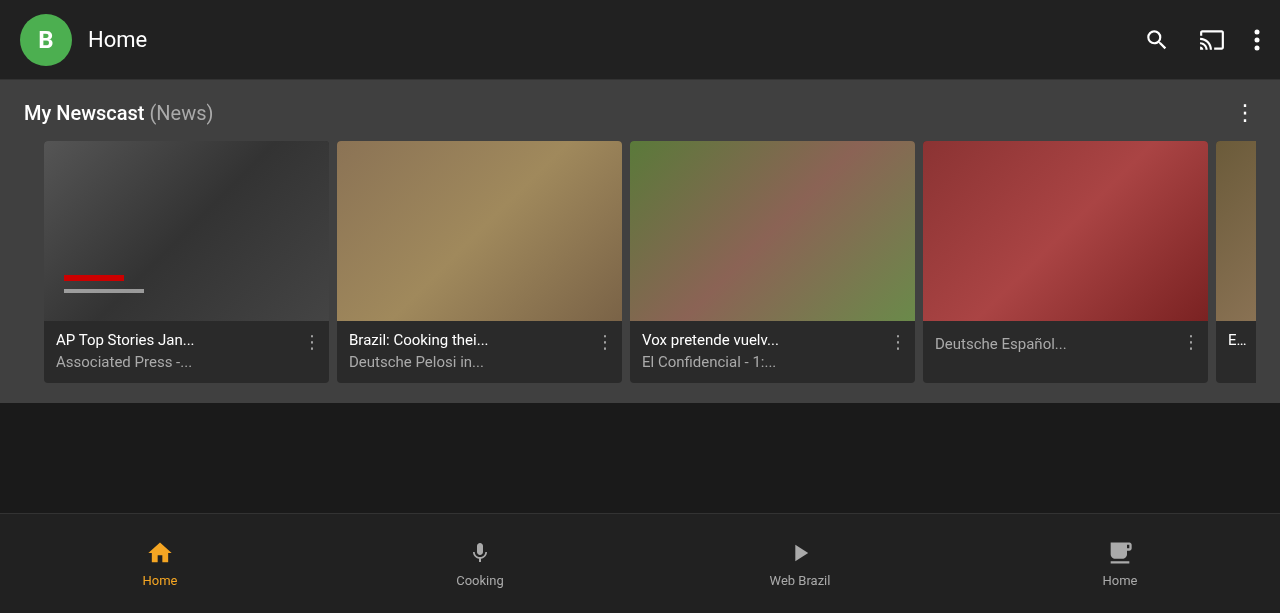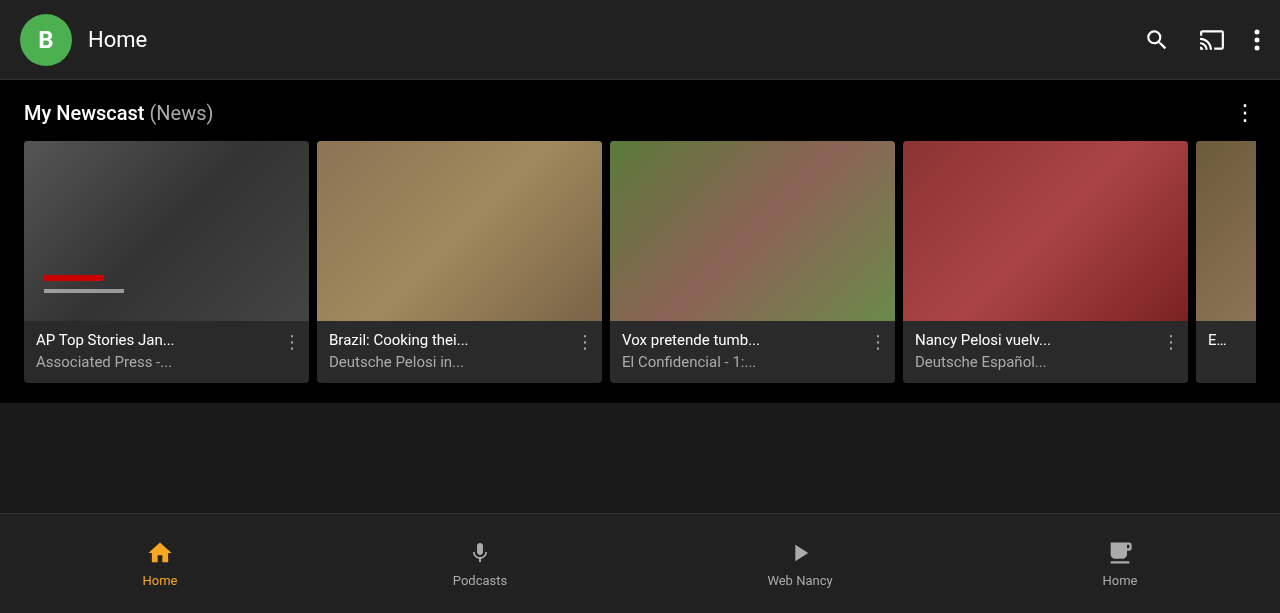--- a/index.html
+++ b/index.html
@@ -49,21 +49,21 @@
       cursor: pointer;
       color: #ffffff;
       font-size: 22px;
       display: flex;
       align-items: center;
     }
 
     
     .main-content {
       padding: 20px 24px;
-      background-color: #000000;
+      background-color: #404040;
     }
     .section-header {
       display: flex;
       align-items: center;
       justify-content: space-between;
       margin-bottom: 16px;
     }
     .section-title {
       font-size: 20px;
       font-weight: 500;
@@ -76,20 +76,21 @@
       cursor: pointer;
       font-size: 22px;
       color: #ffffff;
     }
 
     
     .cards-container {
       display: flex;
       gap: 8px;
       overflow: hidden;
+      margin-left: 20px;
     }
     .card {
       flex: 0 0 285px;
       background-color: #2a2a2a;
       border-radius: 4px;
       overflow: hidden;
       cursor: pointer;
       position: relative;
     }
     .card:last-child {
@@ -269,32 +270,31 @@
         <div class="card-source">Deutsche Pelosi in...</div>
         <div class="card-menu-btn">⋮</div>
       </div>
     </div>
 
     <div class="card">
       <div class="thumbnail-placeholder thumb-3">
         <div class="thumb-inner"></div>
       </div>
       <div class="card-info">
-        <div class="card-title">Vox pretende tumb...</div>
+        <div class="card-title">Vox pretende vuelv...</div>
         <div class="card-source">El Confidencial - 1:...</div>
         <div class="card-menu-btn">⋮</div>
       </div>
     </div>
 
     <div class="card">
       <div class="thumbnail-placeholder thumb-4">
         <div class="thumb-inner"></div>
       </div>
       <div class="card-info">
-        <div class="card-title">Nancy Pelosi vuelv...</div>
         <div class="card-source">Deutsche Español...</div>
         <div class="card-menu-btn">⋮</div>
       </div>
     </div>
 
     <div class="card" style="flex: 0 0 65px; overflow: hidden;">
       <div class="thumbnail-placeholder thumb-5" style="width: 285px;">
         <div class="thumb-inner"></div>
       </div>
       <div class="card-info">
@@ -315,30 +315,30 @@
     </div>
     <span class="nav-label active">Home</span>
   </div>
 
   <div class="nav-item">
     <div class="nav-icon">
       <svg width="24" height="28" viewBox="0 0 24 24" fill="#aaaaaa">
         <path d="M12 14c1.66 0 2.99-1.34 2.99-3L15 5c0-1.66-1.34-3-3-3S9 3.34 9 5v6c0 1.66 1.34 3 3 3zm5.3-3c0 3-2.54 5.1-5.3 5.1S6.7 14 6.7 11H5c0 3.41 2.72 6.23 6 6.72V21h2v-3.28c3.28-.48 6-3.3 6-6.72h-1.7z"></path>
       </svg>
     </div>
-    <span class="nav-label">Podcasts</span>
+    <span class="nav-label">Cooking</span>
   </div>
 
   <div class="nav-item">
     <div class="nav-icon">
       <svg width="28" height="28" viewBox="0 0 24 24" fill="#aaaaaa">
         <path d="M8 5v14l11-7z"></path>
       </svg>
     </div>
-    <span class="nav-label">Web Nancy</span>
+    <span class="nav-label">Web Brazil</span>
   </div>
 
   <div class="nav-item">
     <div class="nav-icon">
       <svg width="28" height="28" viewBox="0 0 24 24" fill="#aaaaaa">
         <path d="M20 3H4v10c0 2.21 1.79 4 4 4h6c2.21 0 4-1.79 4-4v-3h2c1.11 0 2-.89 2-2V5c0-1.11-.89-2-2-2zm0 5h-2V5h2v3zM4 19h16v2H4z"></path>
       </svg>
     </div>
     <span class="nav-label">Home</span>
   </div>

